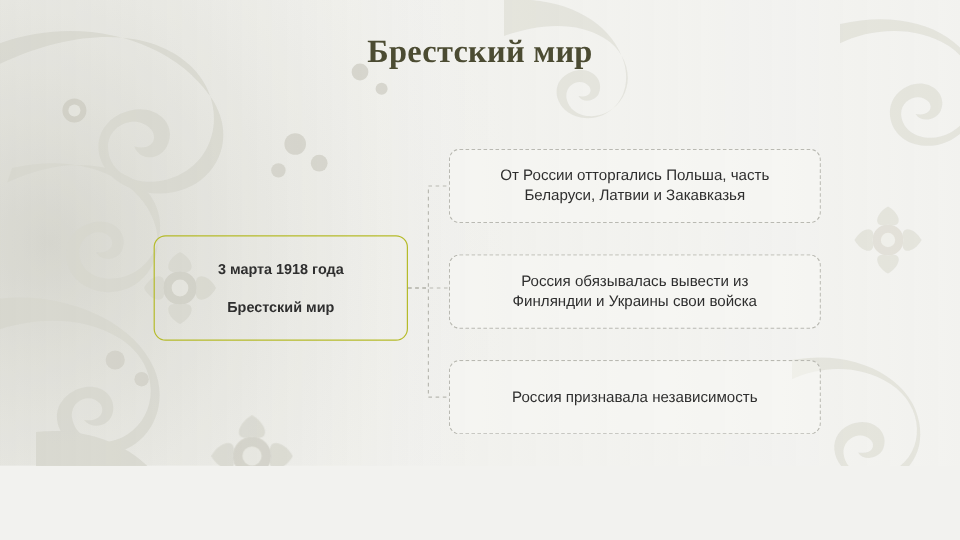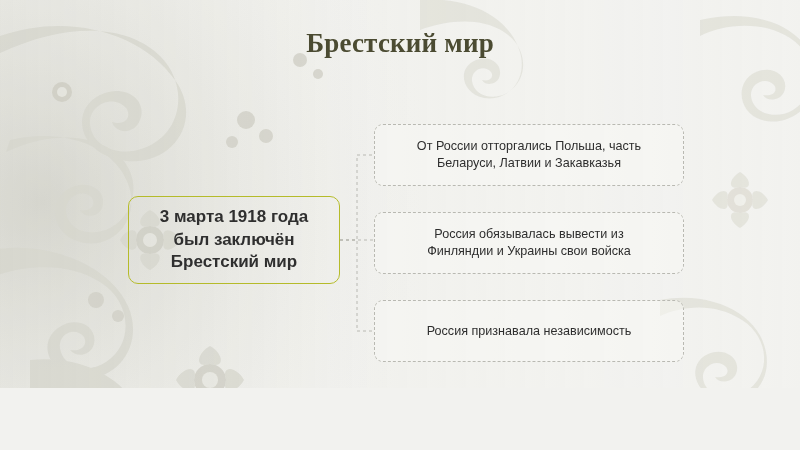--- a/index.html
+++ b/index.html
@@ -50,21 +50,21 @@
     border: 1.6px solid #b5bb2a;
     border-radius: 10px;
     background: transparent;
     box-sizing: border-box;
     display: flex;
     align-items: center;
     justify-content: center;
     text-align: center;
   }
   .main-box-text {
-    font-size: 17px;
+    font-size: 12px;
     font-weight: bold;
     color: #2f2f2f;
     line-height: 1.35;
     padding: 0 10px;
   }
   
   .item-box {
     position: absolute;
     left: 374px;
     width: 310px;
@@ -175,21 +175,21 @@
 
   <svg class="connectors" viewBox="0 0 800 450" xmlns="http://www.w3.org/2000/svg">
     <path d="M340,240 L357,240 L357,155 L374,155" fill="none" stroke="#b9b9b2" stroke-width="1" stroke-dasharray="3,3"></path>
     <path d="M340,240 L374,240" fill="none" stroke="#b9b9b2" stroke-width="1" stroke-dasharray="3,3"></path>
     <path d="M340,240 L357,240 L357,331 L374,331" fill="none" stroke="#b9b9b2" stroke-width="1" stroke-dasharray="3,3"></path>
   </svg>
 
   <div class="main-box">
     <div class="main-box-text">
       <span>3 марта 1918 года</span><br>
-      <span>был заключён</span><br>
+      <br>
       <span>Брестский мир</span>
     </div>
   </div>
 
   <div class="item-box b1">
     <div class="item-text">
       <span>От России отторгались Польша, часть</span><br>
       <span>Беларуси, Латвии и Закавказья</span>
     </div>
   </div>

